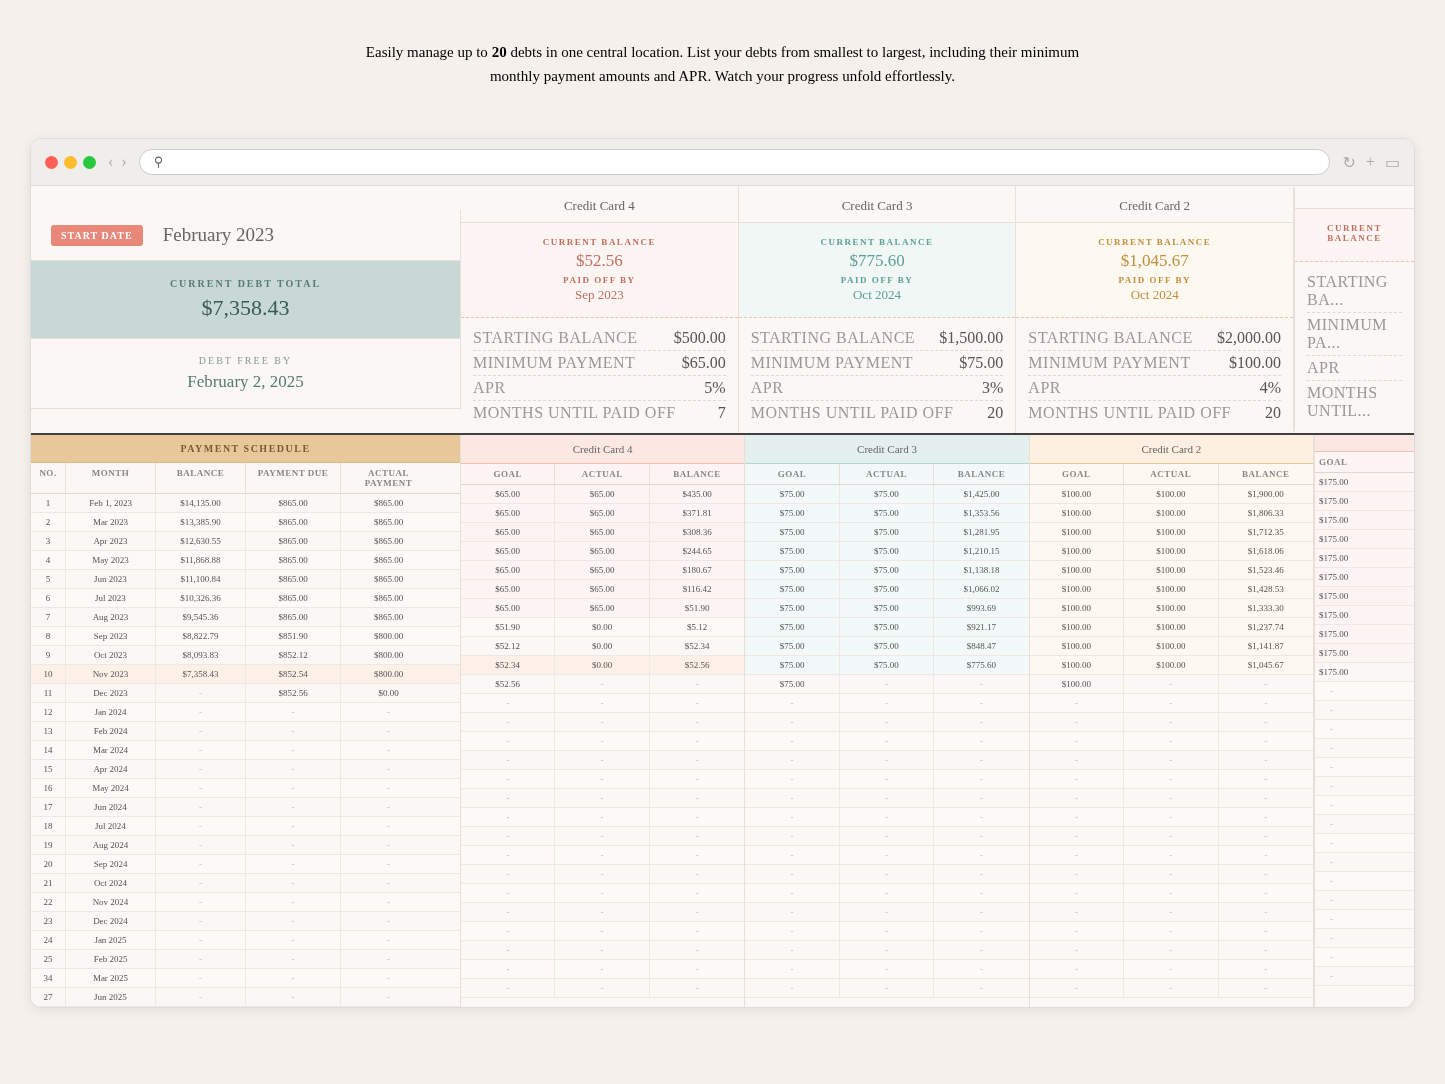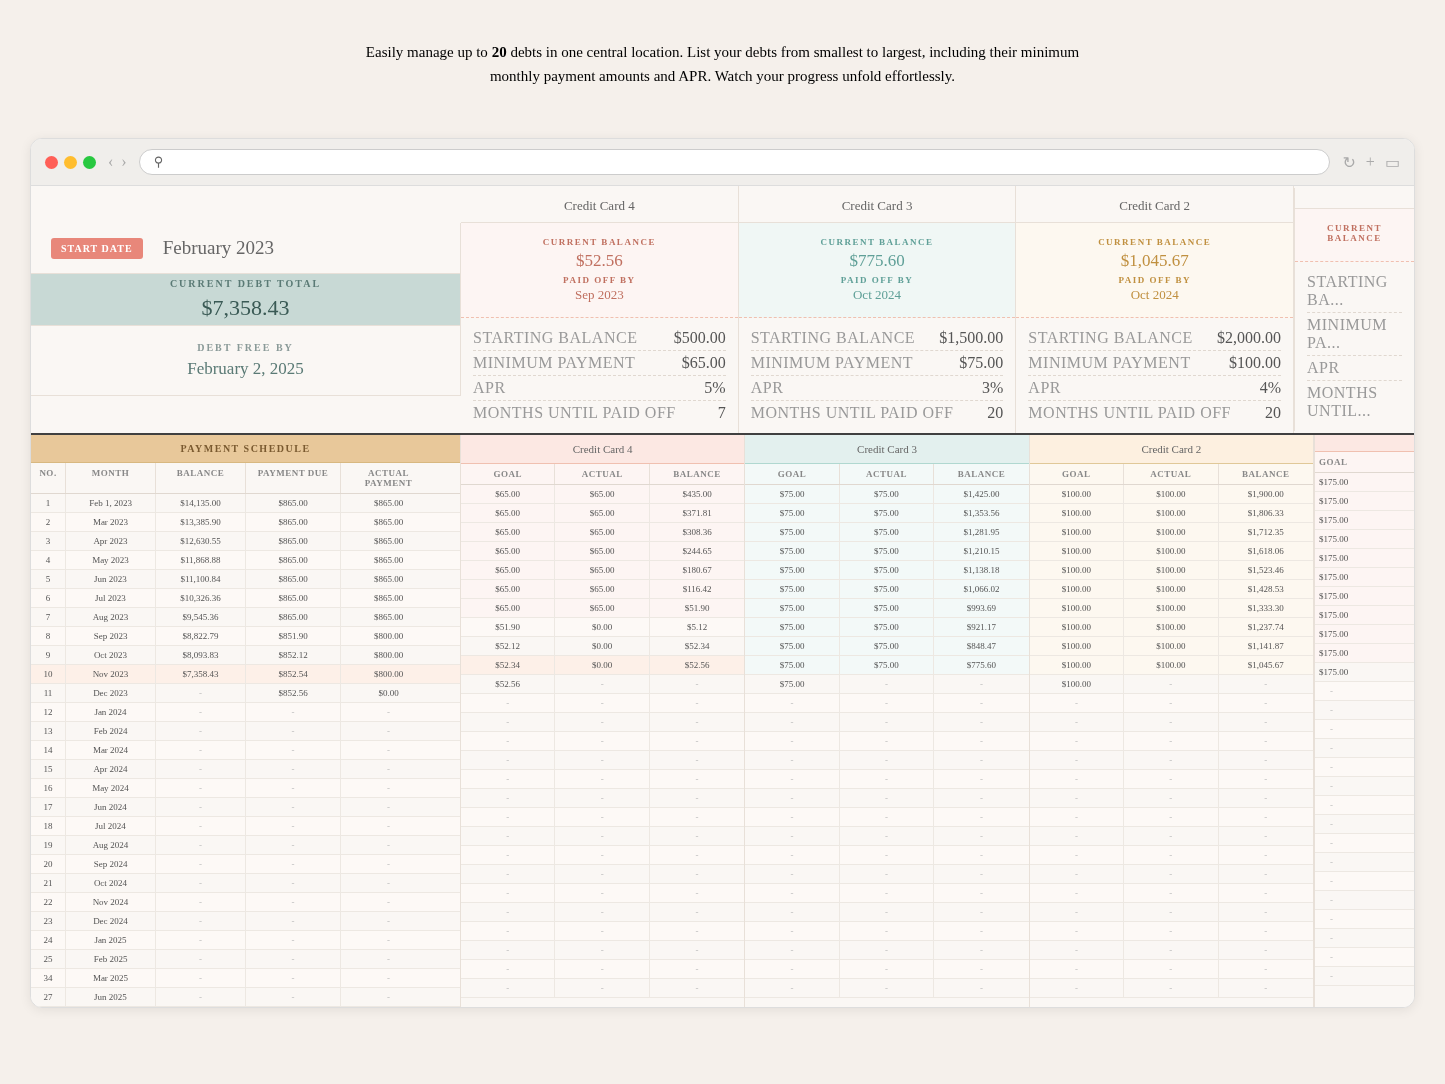--- a/index.html
+++ b/index.html
@@ -126,21 +126,21 @@
       margin-right: 20px;
       white-space: nowrap;
     }
     .start-date-value {
       font-size: 19px;
       color: #666;
     }
     .current-debt-box {
       background: #c8d9d5;
       text-align: center;
-      padding: 4px 20px;
+      padding: 17px 20px;
       border-bottom: 1px solid #e8e0d8;
     }
     .current-debt-label {
       font-size: 10px;
       letter-spacing: 2px;
       color: #5a7a75;
       font-weight: bold;
       margin-bottom: 6px;
     }
     .current-debt-value {
@@ -150,21 +150,21 @@
     }
     .debt-free-box {
       text-align: center;
       padding: 16px 20px;
       border-bottom: 1px solid #e8e0d8;
     }
     .debt-free-label {
       font-size: 10px;
       letter-spacing: 2px;
       color: #8a9a98;
-      font-weight: bold;
+      font-weight: normal;
       margin-bottom: 6px;
     }
     .debt-free-value {
       font-size: 17px;
       color: #5a7a75;
     }
 
     
     .cc-column {
       flex: 1;

